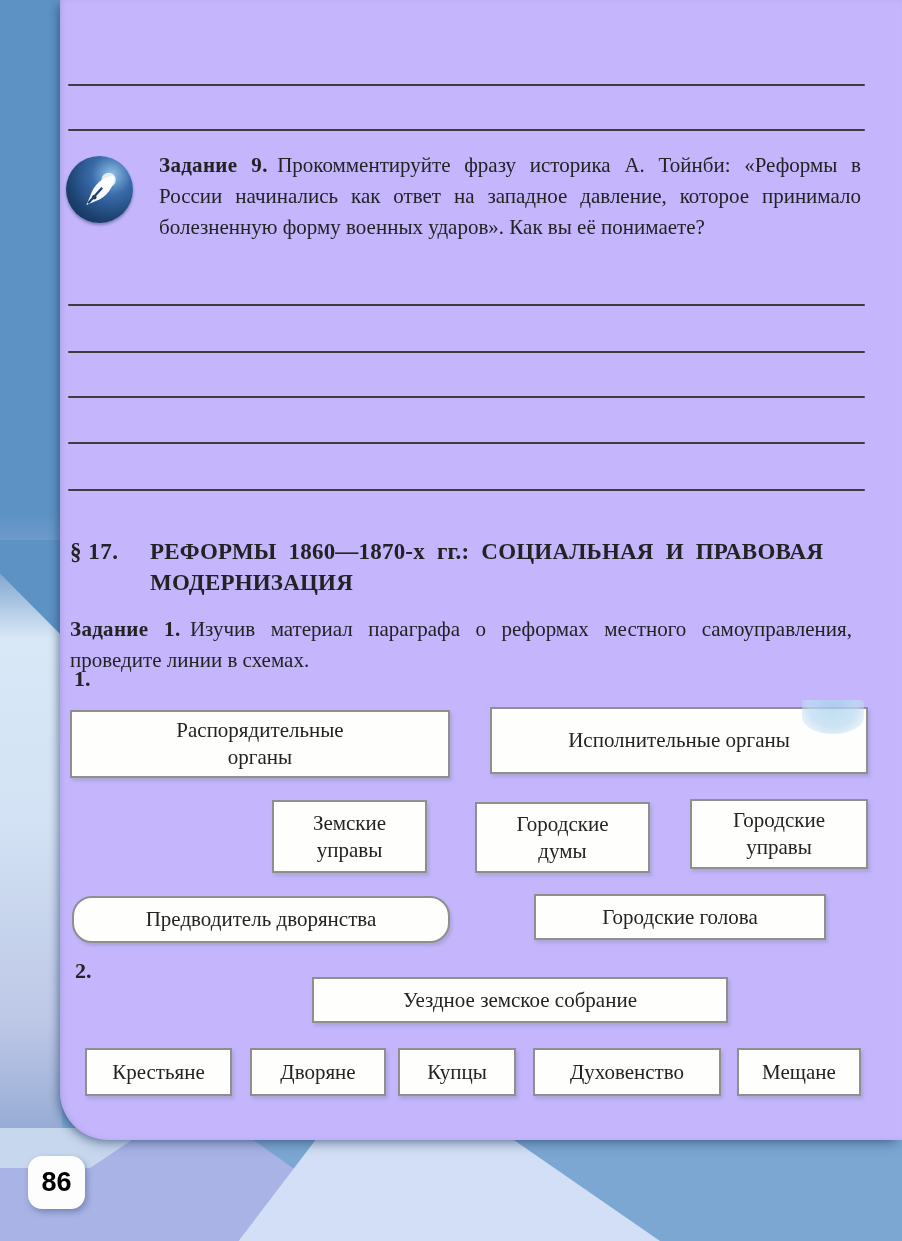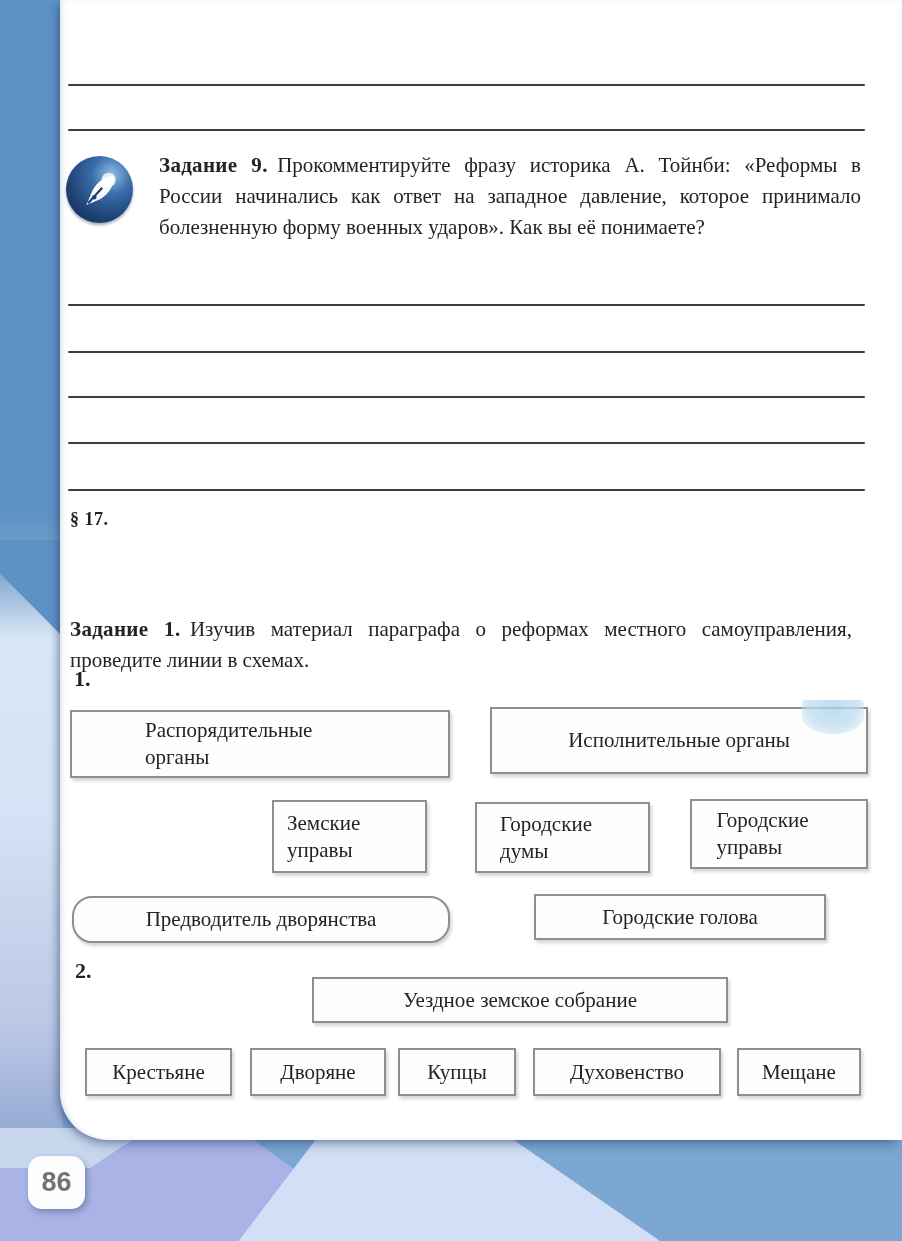--- a/index.html
+++ b/index.html
@@ -15,56 +15,56 @@
     background:#5d92c5;clip-path:polygon(0 0,100% 0,100% 100%,0 35%);}
   .bg-bottom{position:absolute;left:0;top:1128px;width:902px;height:113px;background:#7ca7d3;}
   .bg-poly-a{position:absolute;left:0;top:1128px;width:430px;height:113px;
     background:#a9b3e6;clip-path:polygon(10% 0,55% 0,92% 100%,0 100%,0 30%);}
   .bg-poly-b{position:absolute;left:230px;top:1128px;width:430px;height:113px;
     background:#d2dff6;clip-path:polygon(22% 0,62% 0,100% 100%,2% 100%);}
   .bg-poly-c{position:absolute;left:0;top:1128px;width:150px;height:40px;
     background:#c7d7ee;clip-path:polygon(0 0,100% 0,60% 100%,0 100%);}
   
   .page{position:absolute;left:60px;top:0;width:842px;height:1140px;
-    background:#ffffff;border-bottom-left-radius:48px;
+    background:#c4b5fd;border-bottom-left-radius:48px;
     box-shadow:-5px 2px 9px -3px rgba(35,60,100,.45),0 7px 14px -5px rgba(35,60,100,.5),
                inset 3px 0 6px -3px rgba(90,110,140,.35);}
   
   .wline{position:absolute;left:8px;width:797px;height:2px;background:#3d3d3d;border-radius:1px;}
   
   .task9{position:absolute;left:6px;top:150px;width:808px;display:flex;align-items:flex-start;}
   .task-icon{flex:none;width:67px;height:67px;border-radius:50%;margin-top:6px;
     background:radial-gradient(circle at 68% 28%,#8fc0e6 0%,#3a6cab 30%,#1c406f 68%,#102b50 100%);
     box-shadow:0 2px 3px rgba(20,40,70,.4);display:flex;align-items:center;justify-content:center;}
   .task-icon svg{width:46px;height:46px;}
   .para{margin:0;font-size:21px;line-height:31px;text-align:justify;}
   .task9 .para{margin-left:26px;width:702px;}
   .tlabel{font-weight:bold;margin-right:.45em;letter-spacing:.3px;}
   
-  .sect{position:absolute;left:10px;top:504px;width:800px;display:flex;
-    font-weight:bold;font-size:18px;line-height:31px;}
+  .sect{position:absolute;left:10px;top:536px;width:800px;display:flex;
+    font-weight:bold;font-size:23px;line-height:31px;}
   .sect-num{flex:none;width:80px;letter-spacing:.5px;}
   .sect-title{flex:1;word-spacing:6px;letter-spacing:.2px;}
   
   .task1{position:absolute;left:10px;top:614px;width:782px;}
   .numlabel{position:absolute;font-size:22px;font-weight:bold;}
   
   .sbox{position:absolute;background:#fefefd;border:2px solid #8f8f8f;
     box-shadow:2px 3px 3px rgba(130,140,155,.35);
-    display:flex;align-items:center;justify-content:center;text-align:left;
+    display:flex;align-items:center;justify-content:center;text-align:center;
     font-size:21px;line-height:27px;box-sizing:border-box;padding:2px 6px;}
   .sbox .stack1{max-width:230px;}
   .sbox .stack2{max-width:125px;}
   .stain{position:absolute;left:742px;top:700px;width:62px;height:34px;opacity:.75;
     background:radial-gradient(ellipse at 50% 20%,#a9d2ee 0%,#bfdcf2 55%,rgba(240,248,255,0) 100%);
     border-radius:0 4px 50% 50%;}
   
   .badge{position:absolute;left:28px;top:1156px;width:57px;height:53px;background:#fdfdfd;
     border-radius:14px;display:flex;align-items:center;justify-content:center;
-    font-family:"Liberation Sans","DejaVu Sans",sans-serif;font-weight:bold;font-size:27px;color:#737373;
+    font-family:"Liberation Sans","DejaVu Sans",sans-serif;font-weight:bold;font-size:27px;color:#000000;
     box-shadow:2px 3px 6px rgba(25,45,90,.35);}
 </style>
 </head>
 <body>
 
 <div class="bg-strip"></div>
 <div class="bg-strip-facet"></div>
 <div class="bg-bottom"></div>
 <div class="bg-poly-a"></div>
 <div class="bg-poly-b"></div>
@@ -88,20 +88,21 @@
   </div>
 
   <div class="wline" style="top:304px;"></div>
   <div class="wline" style="top:351px;"></div>
   <div class="wline" style="top:396px;"></div>
   <div class="wline" style="top:442px;"></div>
   <div class="wline" style="top:489px;"></div>
 
   <div class="sect">
     <span class="sect-num">§ 17.</span>
+    <span class="sect-title">РЕФОРМЫ 1860—1870-х гг.: СОЦИАЛЬНАЯ И ПРАВОВАЯ МОДЕРНИЗАЦИЯ</span>
   </div>
 
   <p class="para task1"><b class="tlabel">Задание 1.</b><span>Изучив материал параграфа о реформах местного самоуправления, проведите линии в схемах.</span></p>
 
   <span class="numlabel" style="left:14px;top:666px;">1.</span>
 
   <div class="sbox" style="left:10px;top:710px;width:380px;height:68px;">
       <span class="stack1">Распорядительные органы</span>
     </div>
   <div class="sbox" style="left:430px;top:707px;width:378px;height:67px;">

